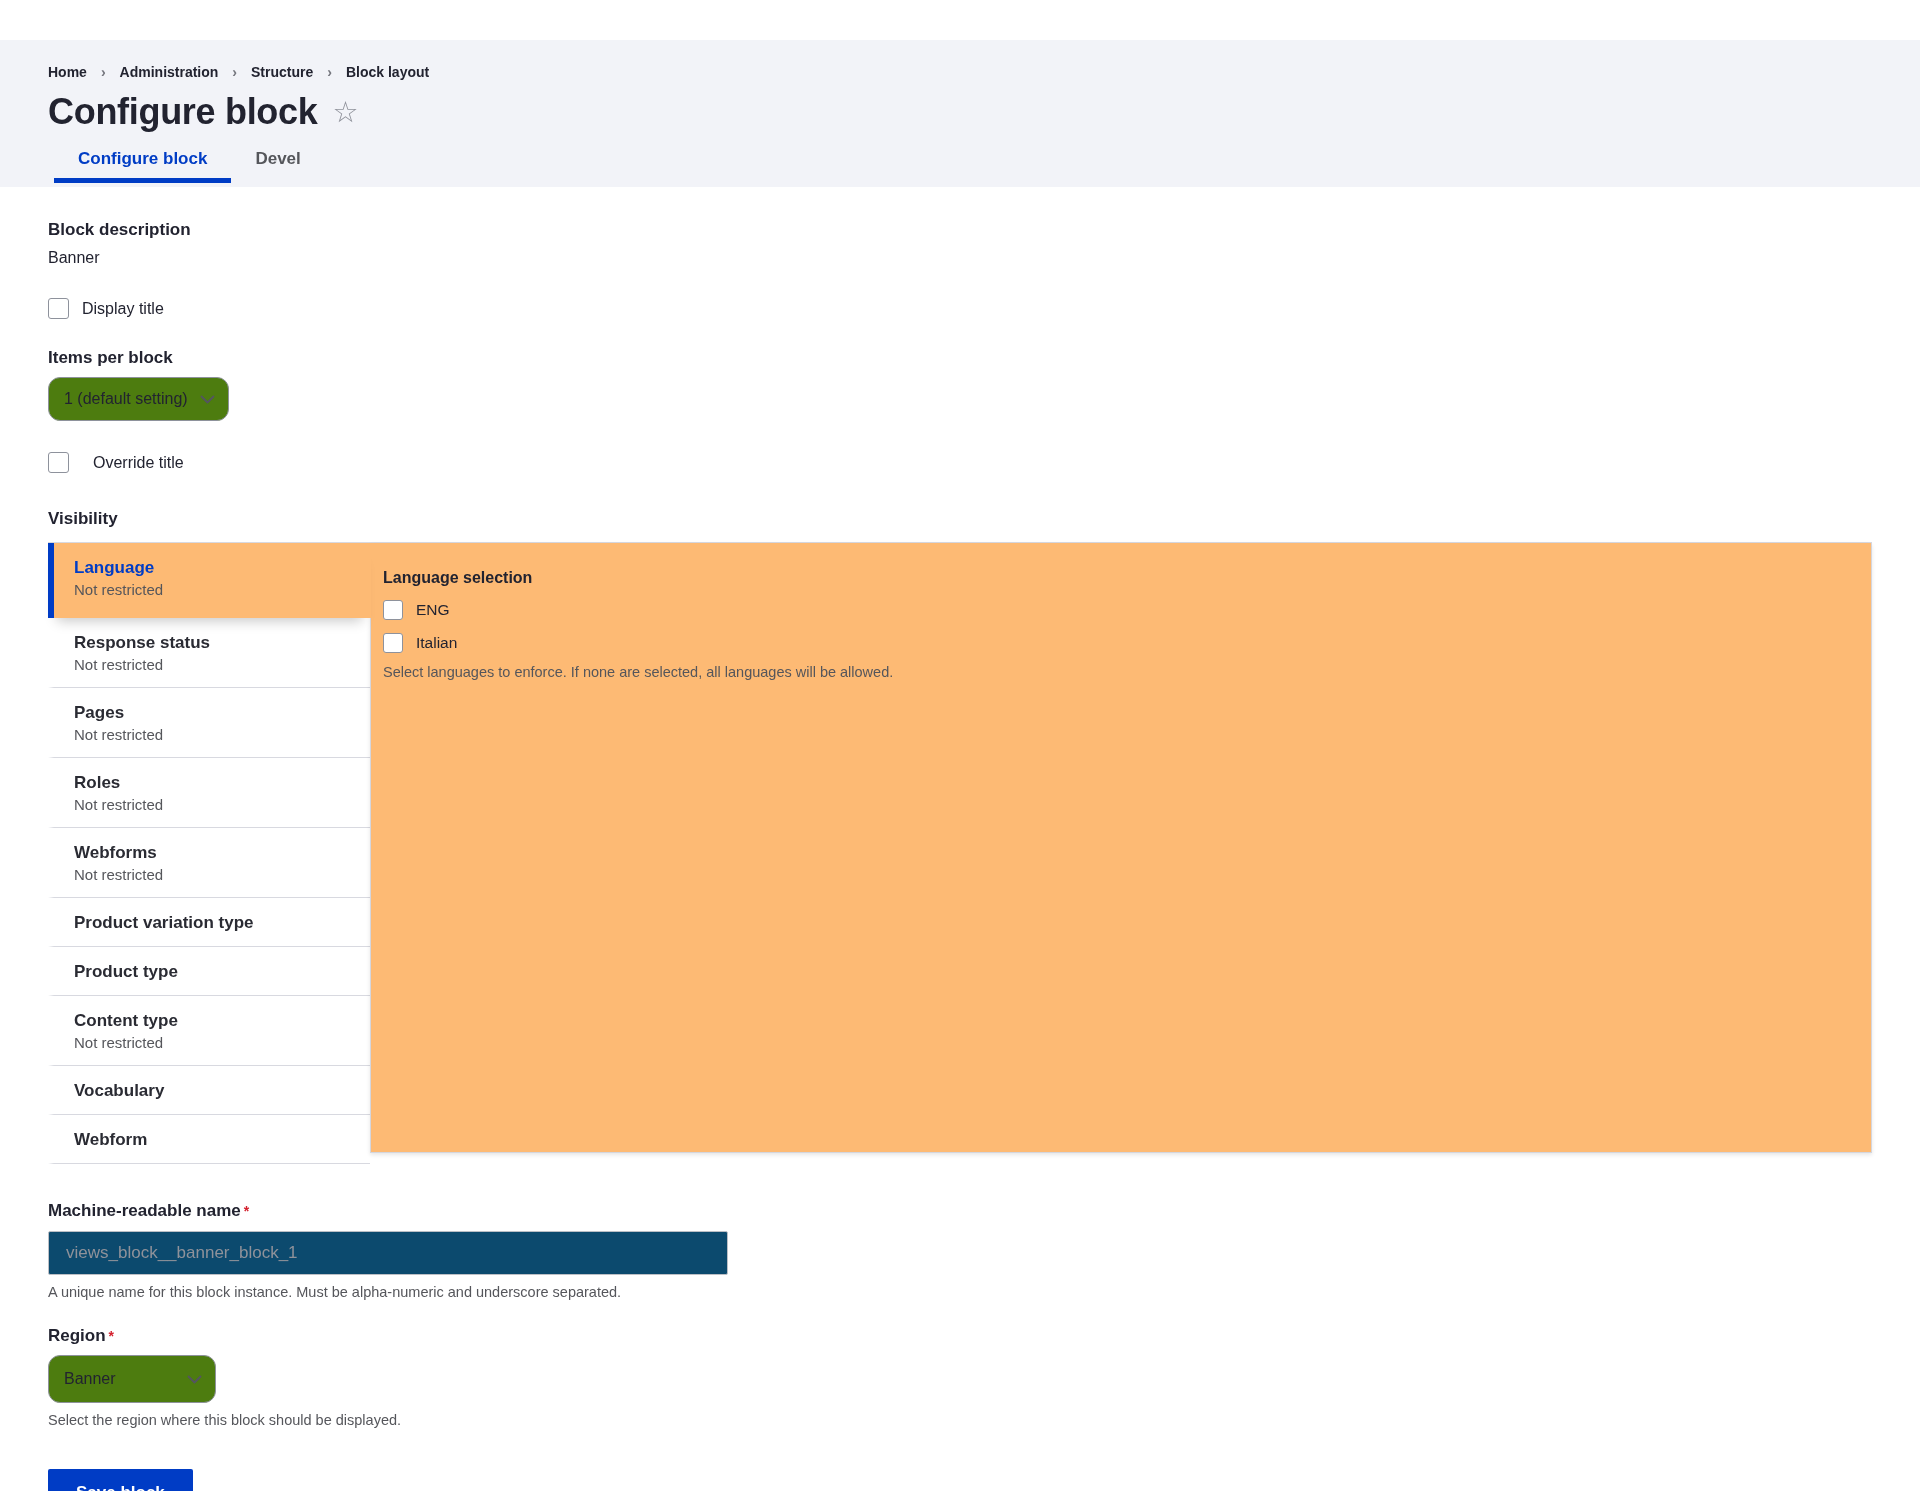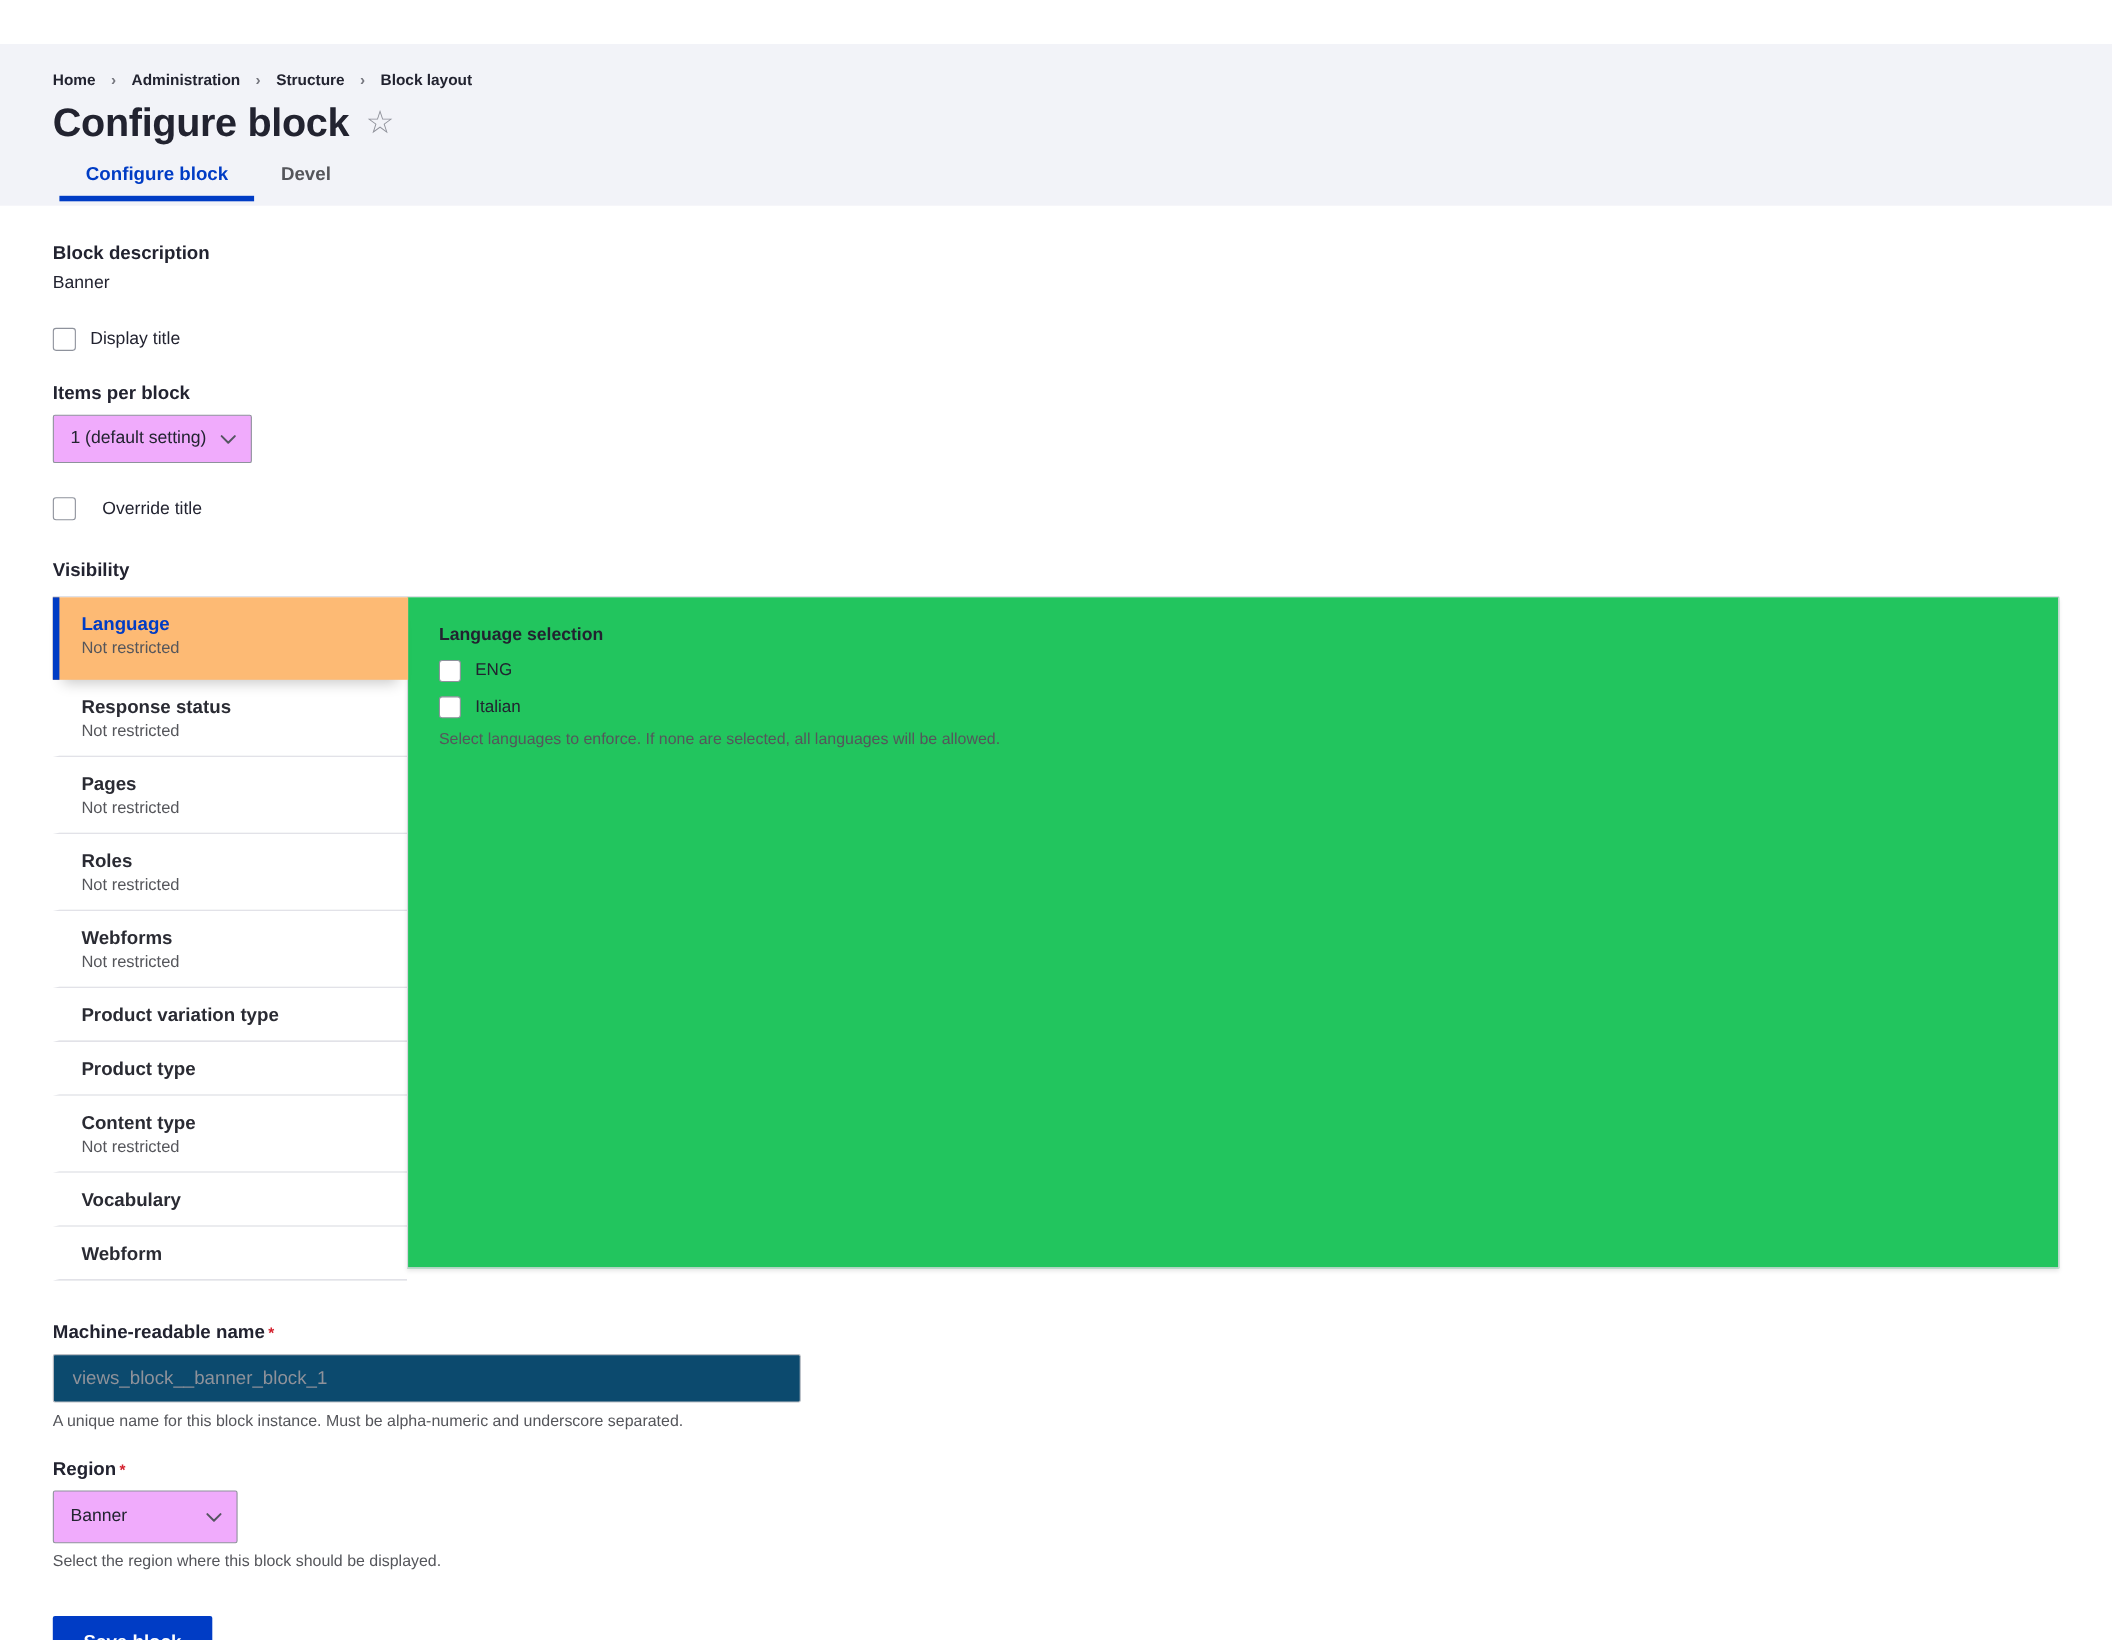--- a/index.html
+++ b/index.html
@@ -40,22 +40,22 @@
   .checkbox-row{display:flex;align-items:center;gap:13px;}
   input[type=checkbox]{
     appearance:none;-webkit-appearance:none;width:21px;height:21px;margin:0;
     border:1px solid var(--input-border);border-radius:3px;background:#fff;cursor:pointer;flex-shrink:0;
   }
   .cb-label{font-size:16px;cursor:pointer;}
 
   .sec-display-title{margin-top:31px;}
   .sec-items{margin-top:29px;}
   .selectbox{
-    margin-top:9px;height:44px;border:1px solid var(--input-border);border-radius:2px;
-    background:#f0abfc;display:flex;align-items:center;justify-content:space-between;
+    margin-top:9px;height:44px;border:1px solid var(--input-border);border-radius:12px;
+    background:#4d7c0f;display:flex;align-items:center;justify-content:space-between;
     padding:0 13px 0 15px;font-size:16px;cursor:pointer;text-align:right;
   }
   .selectbox .chev{flex-shrink:0;margin-left:8px;}
   .sel-items{width:181px;}
   .sec-override{margin-top:31px;gap:24px;}
   .sec-visibility{margin-top:36px;}
 
   
   .vtabs{display:flex;border-top:1px solid var(--line);margin-top:13px;}
   .vtabs-menu{width:322px;flex-shrink:0;list-style:none;margin:0;padding:0;}
@@ -67,24 +67,24 @@
   .vtab .vt-summary{font-size:15px;line-height:18px;color:var(--muted);margin-top:3px;}
   .vtab .vt-summary:empty{display:none;}
   .vtab.active{
     border-left-color:var(--accent);border-bottom:none;background:#fdba74;
     position:relative;z-index:2;margin-right:-1px;
     box-shadow:0 12px 12px -9px rgba(0,0,0,0.22);
     padding-bottom:19px;
   }
   .vtab.active .vt-label{color:var(--accent);}
   .vtabs-pane{
-    flex:1;align-self:flex-start;min-height:610px;background:#22c55e;
+    flex:1;align-self:flex-start;min-height:610px;background:#fdba74;
     border:1px solid #d5d6dd;border-top:none;
     box-shadow:0 2px 4px rgba(0,0,0,0.10);
-    padding:26px 28px;
+    padding:26px 12px;
   }
   .panel-title{font-weight:700;font-size:16px;}
   .option-row{display:flex;align-items:center;gap:13px;margin-top:13px;}
   .option-row input[type=checkbox]{width:20px;height:20px;}
   .option-label{font-size:15.5px;cursor:pointer;}
   .panel-desc{margin-top:11px;font-size:14.5px;color:var(--muted);}
 
   
   .sec-machine{margin-top:37px;}
   .req{color:var(--danger);font-size:14px;vertical-align:top;margin-left:3px;font-weight:700;}

